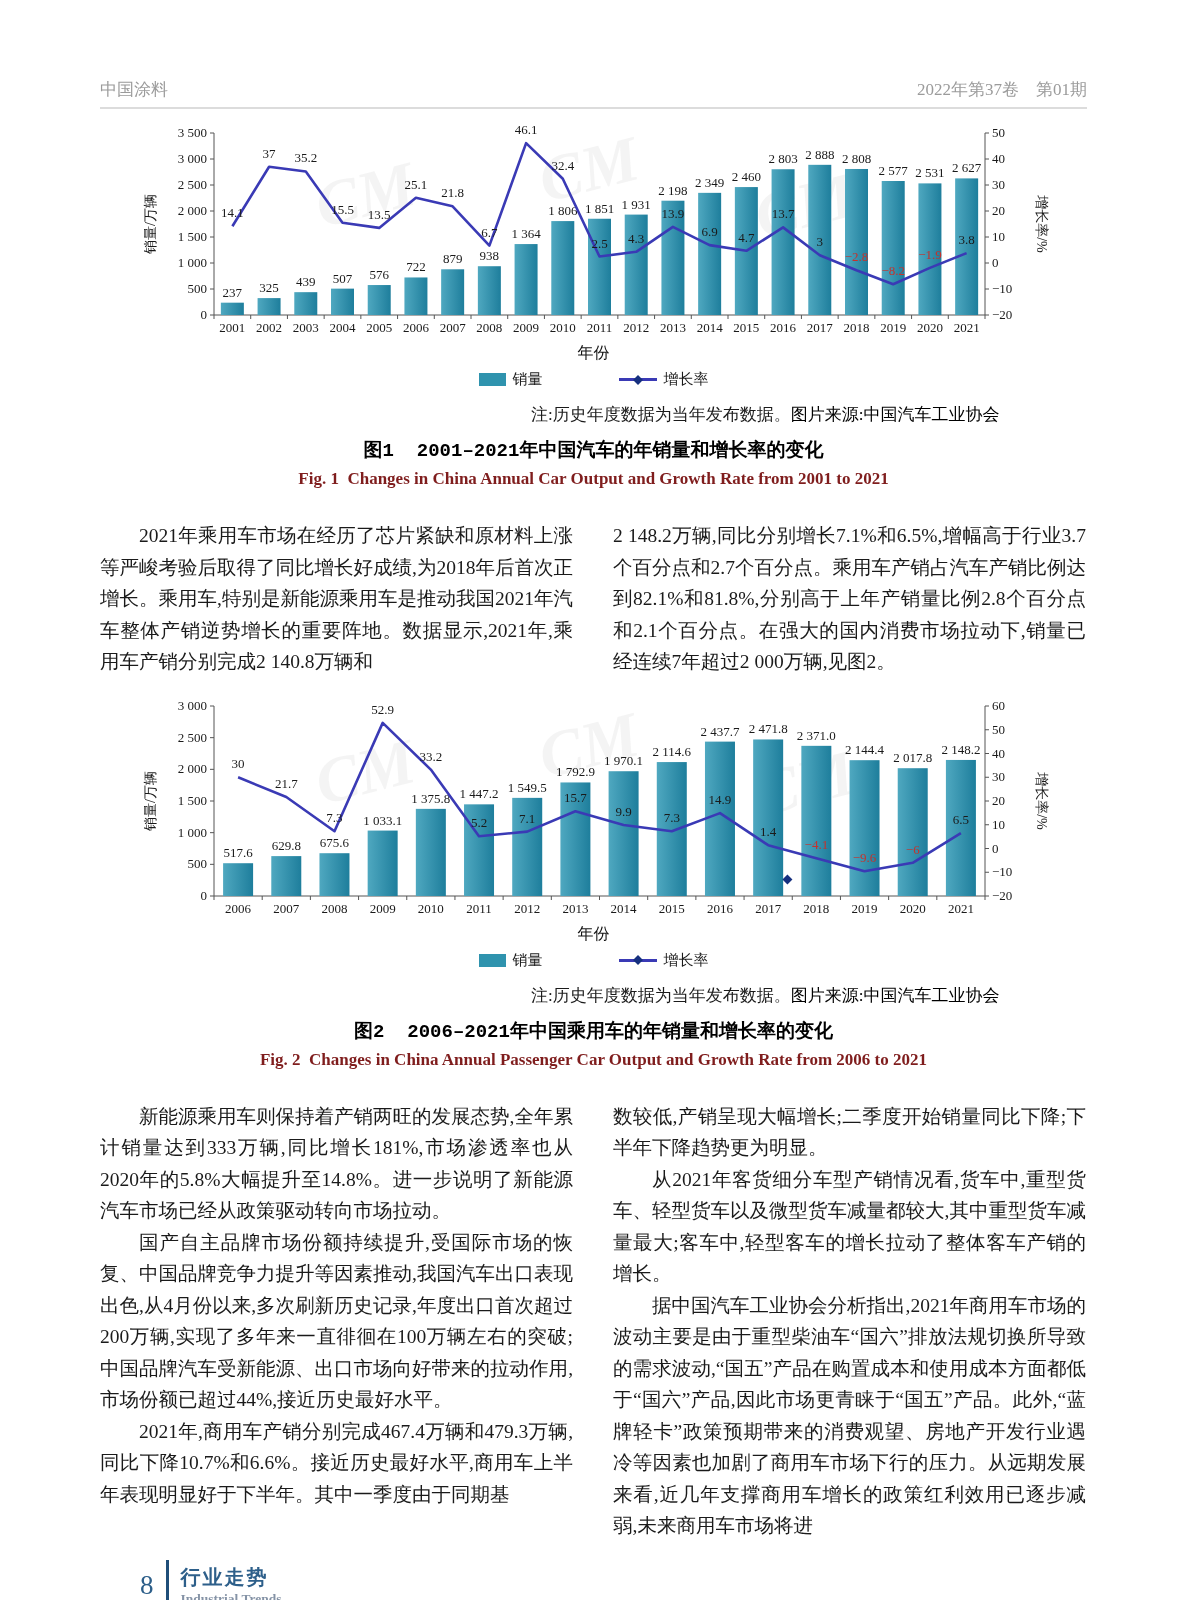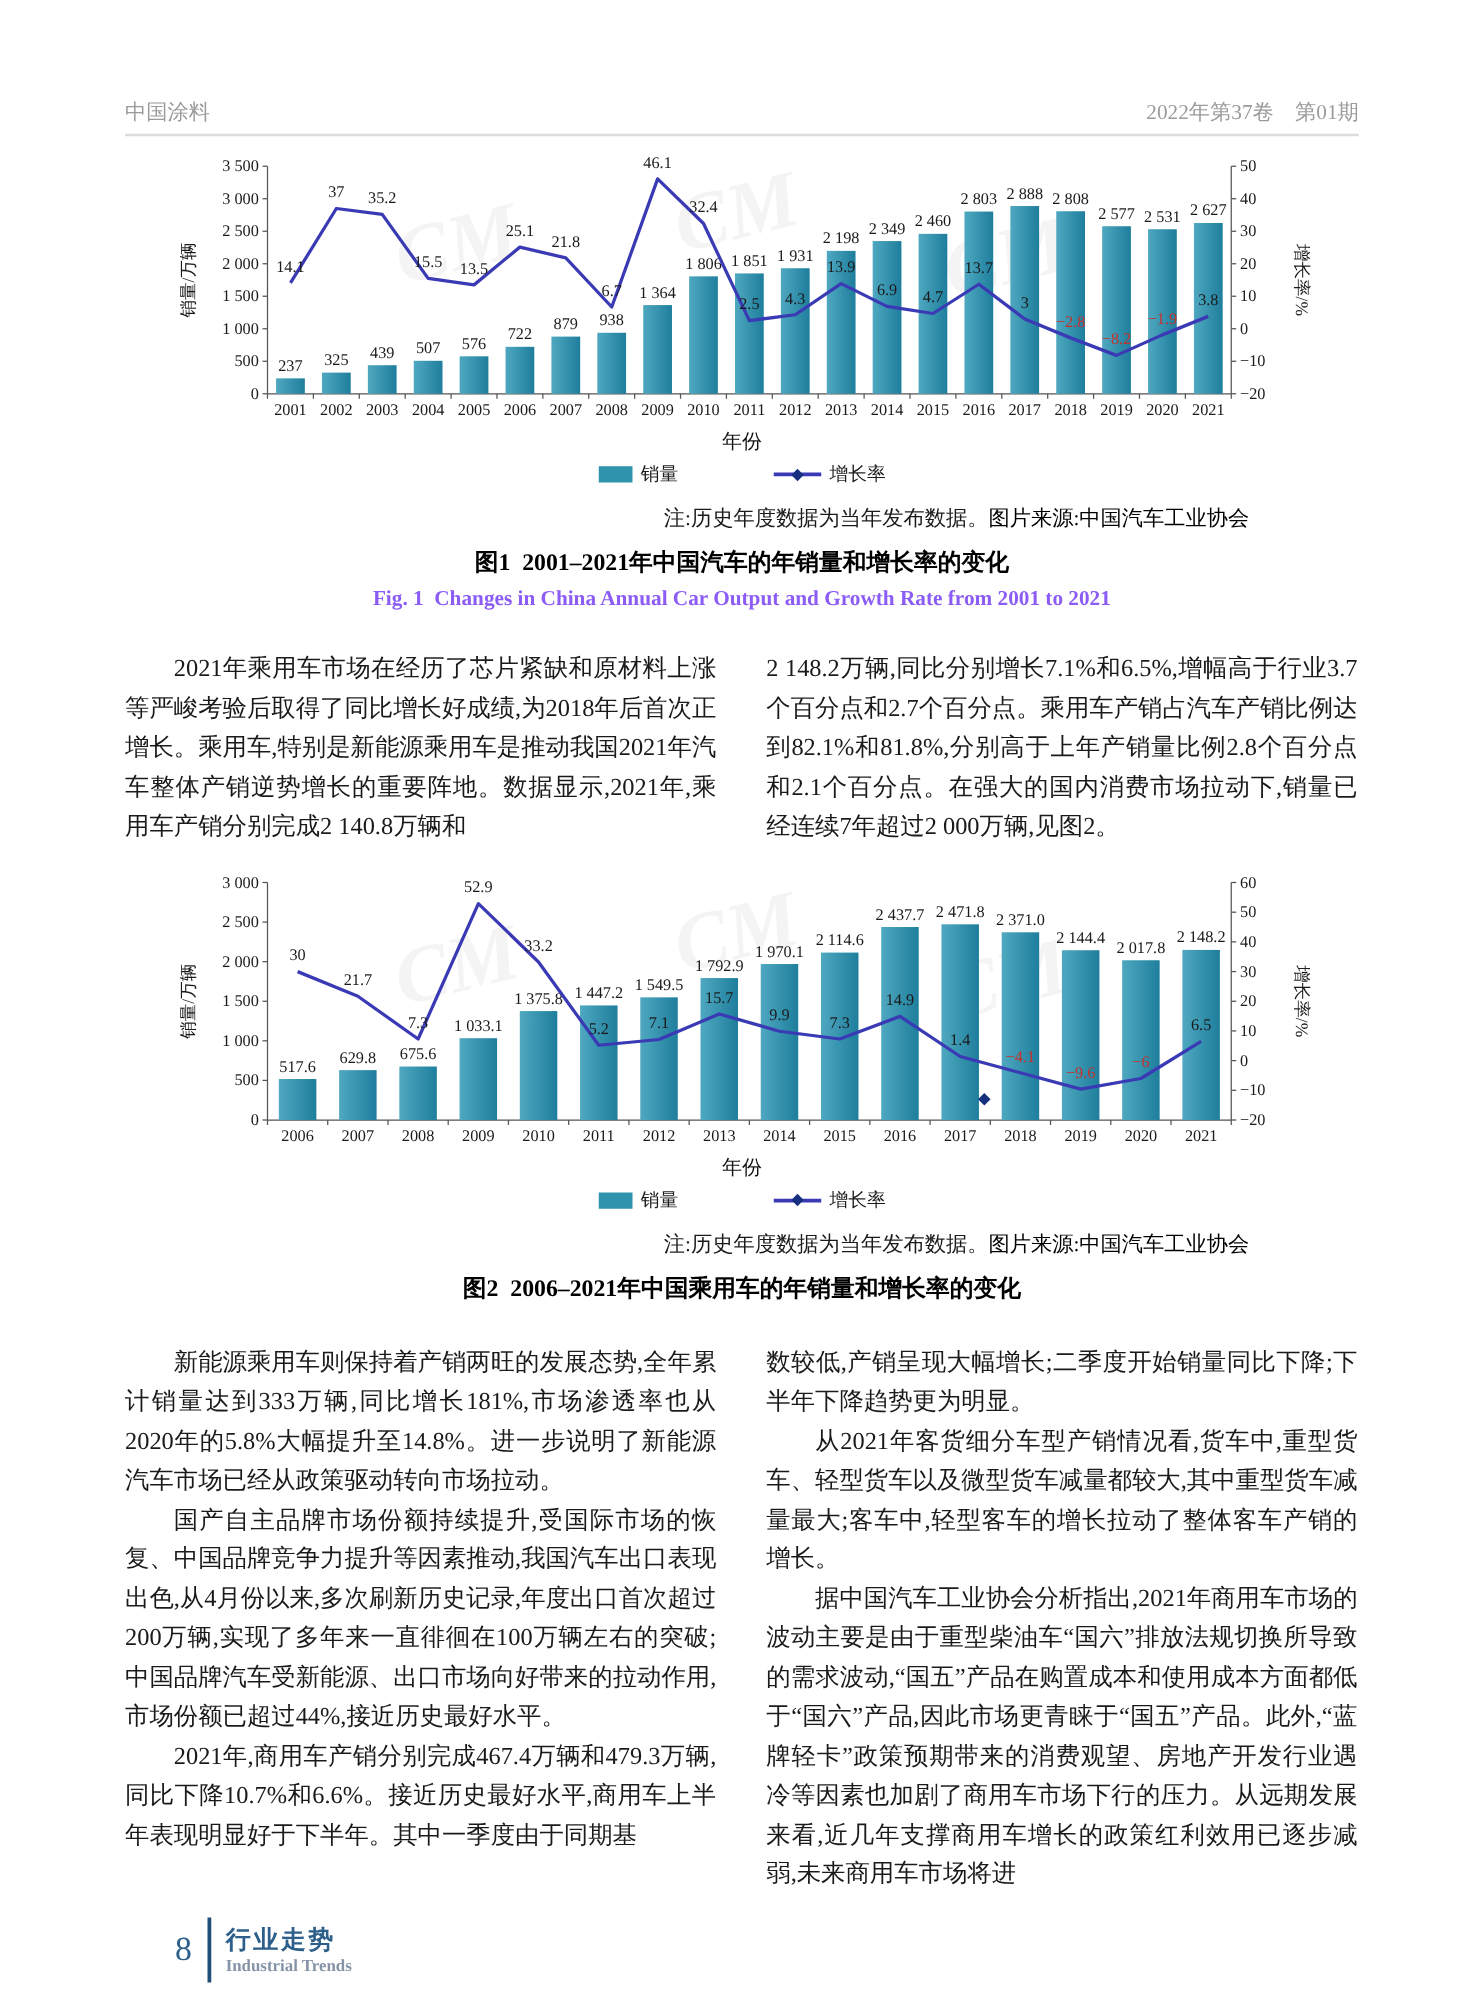--- a/index.html
+++ b/index.html
@@ -15,22 +15,22 @@
   .chart-svg{display:block;margin:10px auto 0;overflow:visible;}
   svg text{font-family:"Liberation Serif","DejaVu Serif",serif;}
   .axis-x-title{text-align:center;font-size:16px;margin-top:2px;color:#111;}
   .legend{display:flex;justify-content:center;gap:76px;margin-top:6px;font-size:15px;align-items:flex-end;}
   .legend-item{display:flex;align-items:center;gap:7px;}
   .swatch{width:27px;height:13px;background:#2f93ae;display:inline-block;}
   .legend-line{position:relative;width:38px;height:3px;background:#3a3ab5;display:inline-block;}
   .legend-diamond{position:absolute;left:50%;top:50%;width:7px;height:7px;background:#16307f;transform:translate(-50%,-50%) rotate(45deg);}
   .chart-note{display:flex;justify-content:flex-end;width:812px;margin:14px auto 0;font-size:17px;}
   .source-text{color:#000000;}
-  .caption-zh{text-align:center;font-weight:bold;font-size:19px;margin-top:11px;white-space:pre-wrap;color:#000;}
-  .caption-en{text-align:center;font-weight:bold;font-size:17px;margin-top:6px;white-space:pre-wrap;color:#8b5cf6;}
+  .caption-zh{text-align:center;font-weight:bold;font-size:19px;margin-top:11px;white-space:pre-wrap;color:#000;font-family:Liberation Mono, monospace;}
+  .caption-en{text-align:center;font-weight:bold;font-size:17px;margin-top:6px;white-space:pre-wrap;color:#7f1d1d;}
 
   .columns{display:flex;gap:40px;margin-top:31px;}
   .col{width:473px;font-size:19.5px;line-height:31.5px;text-align:justify;}
   .col p{margin:0;}
   .col p.indent{text-indent:2em;}
 
   .footer{display:flex;align-items:center;gap:12px;margin-top:18px;padding-left:40px;}
   .page-num{font-size:27px;color:#2d5f8a;}
   .footer-bar{width:3px;height:52px;background:#1f4e79;}
   .footer-titles{display:flex;flex-direction:column;justify-content:center;}
@@ -388,20 +388,21 @@
           </span>
         <span>增长率</span>
       </div>
     </div>
     <div class="chart-note">
       <span class="note-text">注:历史年度数据为当年发布数据。</span>
       <span class="source-text">图片来源:中国汽车工业协会</span>
     </div>
     <figcaption>
       <div class="caption-zh">图2  2006–2021年中国乘用车的年销量和增长率的变化</div>
+      <div class="caption-en">Fig. 2  Changes in China Annual Passenger Car Output and Growth Rate from 2006 to 2021</div>
     </figcaption>
   </figure>
 
   <section class="columns">
     <div class="col">
       <p class="indent">新能源乘用车则保持着产销两旺的发展态势,全年累计销量达到333万辆,同比增长181%,市场渗透率也从2020年的5.8%大幅提升至14.8%。进一步说明了新能源汽车市场已经从政策驱动转向市场拉动。</p>
       <p class="indent">国产自主品牌市场份额持续提升,受国际市场的恢复、中国品牌竞争力提升等因素推动,我国汽车出口表现出色,从4月份以来,多次刷新历史记录,年度出口首次超过200万辆,实现了多年来一直徘徊在100万辆左右的突破;中国品牌汽车受新能源、出口市场向好带来的拉动作用,市场份额已超过44%,接近历史最好水平。</p>
       <p class="indent">2021年,商用车产销分别完成467.4万辆和479.3万辆,同比下降10.7%和6.6%。接近历史最好水平,商用车上半年表现明显好于下半年。其中一季度由于同期基</p>
     </div>
     <div class="col">

